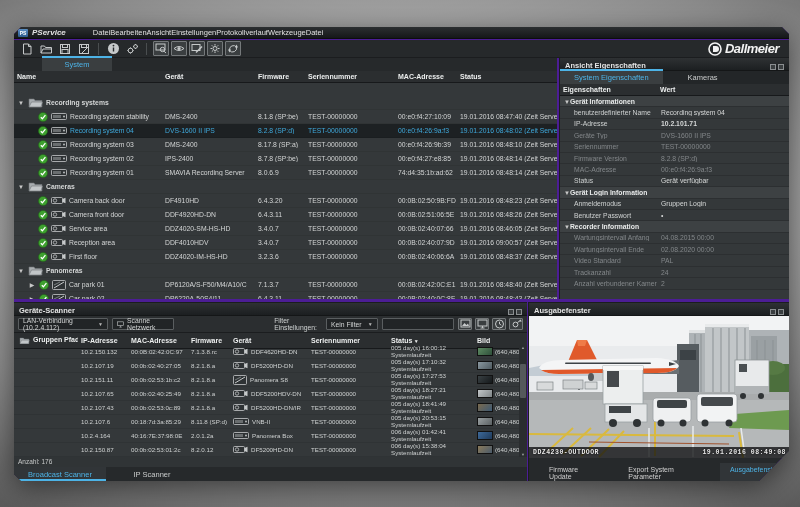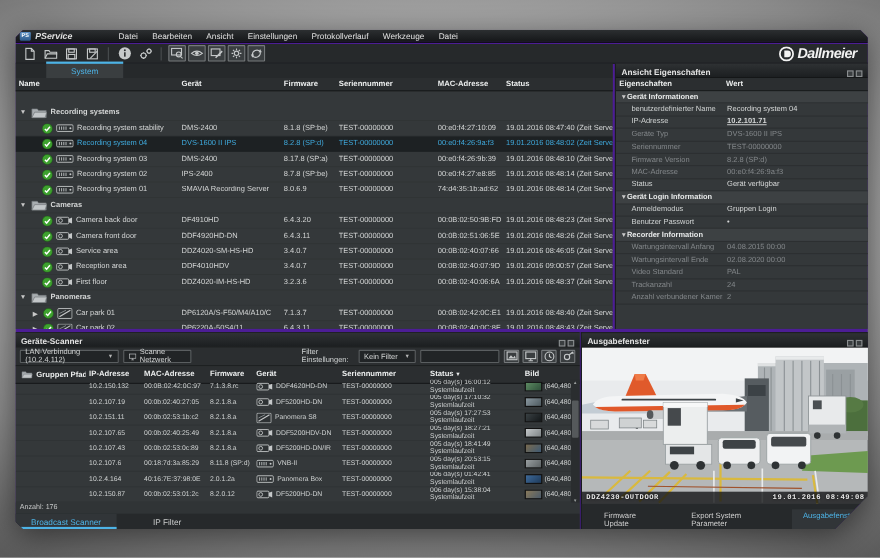--- a/index.html
+++ b/index.html
@@ -14,21 +14,21 @@
   .window { position:absolute; inset:0; background:#4c1d95; color:#d6d8d8;
     clip-path: polygon(7px 0, calc(100% - 7px) 0, 100% 7px, 100% calc(100% - 30px), calc(100% - 30px) 100%, 7px 100%, 0 calc(100% - 7px), 0 7px); }
 
   
   .menubar { position:absolute; left:0; top:0; right:0; height:12px;
     background:linear-gradient(#2c2f31,#151719); display:flex; align-items:center;
     border-bottom:1px solid #0c0d0e; padding-left:4px; }
   .app-icon { width:10px; height:8px; background:linear-gradient(#5b8fc4,#2d5a8c); border-radius:1px;
     color:#fff; font-size:5px; font-weight:bold; display:flex; align-items:center; justify-content:center; }
   .app-name { font-size:8px; font-weight:bold; font-style:italic; color:#e2e2e2; margin-left:4px; }
-  .menu-items { display:flex; gap:13px; margin-left:42px; }
+  .menu-items { display:flex; margin-left:27px; }
   .menu-item { font-size:7.5px; color:#e0e0e0; cursor:default; }
 
   
   .toolbar { position:absolute; left:0; top:13px; right:0; height:18px;
     background:#26292b; display:flex; align-items:center; padding-left:5px; gap:3px;
     border-bottom:1px solid #1b1d1f; }
   .tb-btn { width:16px; height:15px; display:flex; align-items:center; justify-content:center; }
   .tb-btn.boxed { border:1px solid #75797b; background:#3a3e40; border-radius:1px; }
   .tb-sep { width:1px; height:12px; background:#4a4e50; margin:0 3px; }
   .brand { margin-left:auto; margin-right:10px; display:flex; align-items:center; gap:3px; }
@@ -647,20 +647,24 @@
     </div>
 
     <div class="prop-panel">
       <div class="panel-title">
         <span>Ansicht Eigenschaften</span>
         <span class="win-glyphs">
           <span class="win-glyph"></span>
           <span class="win-glyph"></span>
         </span>
       </div>
+      <div class="tabs-row" id="prop-tabs">
+          <div class="tab active" style="min-width: 80px; text-align: center;">System Eigenschaften</div>
+          <div class="tab" style="min-width: 80px; text-align: center;">Kameras</div>
+        </div>
       <div class="col-header prop-grid" id="prop-header">
           <div>Eigenschaften</div>
           <div>Wert</div>
         </div>
       <div class="prop-rows" id="prop-rows">
           <div class="prop-row group">
             <div><span class="twisty">▼</span><span>Gerät Informationen</span></div>
           </div>
           <div class="prop-row">
             <div class="lbl">benutzerdefinierter Name</div>
@@ -1019,21 +1023,21 @@
           </div>
         </div>
       <div class="scrollbar">
         <span>▲</span>
         <div class="scroll-thumb"></div>
         <span style="margin-top:auto;">▼</span>
       </div>
       <div class="scan-footer">Anzahl: 176</div>
       <div class="scan-tabs" id="scan-tabs">
           <div class="tab active">Broadcast Scanner</div>
-          <div class="tab">IP Filter</div>
+          <div class="tab">IP Scanner</div>
         </div>
     </div>
 
     <div class="output-panel">
       <div class="panel-title">
         <span>Ausgabefenster</span>
         <span class="win-glyphs">
           <span class="win-glyph"></span>
           <span class="win-glyph"></span>
         </span>

